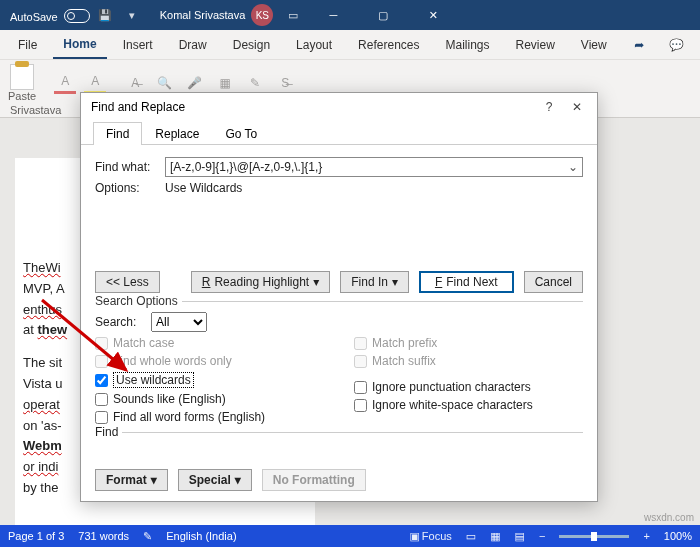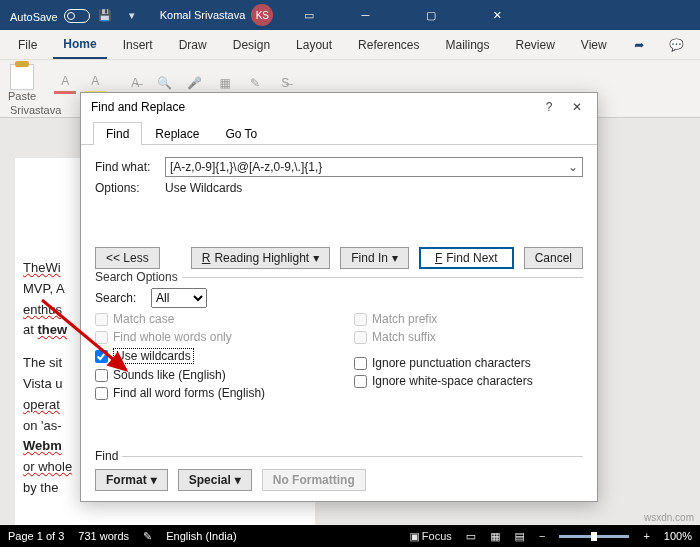--- a/index.html
+++ b/index.html
@@ -5,21 +5,21 @@
 * { box-sizing: border-box; font-family: "Segoe UI", Tahoma, sans-serif; }
 body { margin: 0; background: #fff; width: 700px; height: 547px; overflow: hidden; position: relative; font-size: 12px; }
 
 
 .titlebar { height: 30px; background: #1e4471; color: #fff; display: flex; align-items: center; font-size: 11px; }
 .titlebar .autosave { display: flex; align-items: flex-end; gap: 6px; padding: 0 10px; }
 .titlebar .switch { width: 26px; height: 14px; border: 1px solid #fff; border-radius: 7px; display: flex; align-items: center; padding: 0 2px; }
 .titlebar .switch .knob { width: 8px; height: 8px; border-radius: 50%; border: 1px solid #fff; }
 .titlebar .qat { width: 16px; height: 16px; display: flex; align-items: center; justify-content: center; margin: 0 2px; opacity: .8; }
 .titlebar .center { flex: 1; text-align: center; opacity: .95; }
-.titlebar .right { display: flex; align-items: center; gap: 26px; padding: 0 8px; }
+.titlebar .right { display: flex; align-items: center; gap: 10px; padding: 0 8px; }
 .titlebar .user { display: flex; align-items: center; gap: 6px; }
 .ks { width: 22px; height: 22px; border-radius: 50%; background: #b34d59; display: flex; align-items: center; justify-content: center; font-size: 10px; }
 .winctrl { width: 40px; height: 30px; display: flex; align-items: center; justify-content: center; }
 
 
 .ribbon-tabs { height: 30px; background: #f3f2f1; border-bottom: 1px solid #e1dfdd; display: flex; align-items: center; padding: 0 8px; gap: 6px; font-size: 12px; color: #323130; }
 .ribbon-tabs .tab { padding: 6px 10px; }
 .ribbon-tabs .tab.active { color: #1e4471; border-bottom: 2px solid #1e4471; font-weight: 600; }
 .ribbon-tabs .share { margin-left: auto; width: 30px; text-align: center; color: #1e4471; }
 
@@ -46,36 +46,36 @@
 .dialog .dtitle .btn { width: 28px; text-align: center; color: #444; }
 .dialog .dtabs { border-bottom: 1px solid #ccc; display: flex; padding: 0 12px; gap: 0; font-size: 12px; }
 .dialog .dtabs .dt { padding: 4px 12px; border: 1px solid transparent; border-bottom: none; position: relative; top: 1px; }
 .dialog .dtabs .dt.active { border-color: #ccc; background: #fff; }
 .dialog .body { padding: 10px 14px; flex: 1; display: flex; flex-direction: column; font-size: 12px; color: #222; }
 .row { display: flex; align-items: center; gap: 8px; margin: 2px 0; }
 .row label { width: 62px; }
 .finput { flex: 1; border: 1px solid #888; height: 20px; padding: 0 4px; font-size: 12px; display: flex; align-items: center; justify-content: space-between; }
 .finput .dd { color: #555; }
 .btnrow { display: flex; gap: 10px; align-items: center; margin: 6px 0 4px; }
-.wbtn { border: 1px solid #999; background: #e8e8e8; padding: 3px 10px; font-size: 12px; display: inline-flex; align-items: center; gap: 4px; }
+.wbtn { border: 1px solid #999; background: #e8e8e8; padding: 3px 10px; font-size: 12px; display: inline-flex; align-items: center; gap: 4px; margin-top: 24px; }
 .wbtn.primary { border: 2px solid #005a9e; background: #fff; padding: 2px 14px; }
 .fieldset-like { border-top: 1px solid #ccc; margin-top: 4px; padding-top: 6px; position: relative; }
 .fieldset-like .legend { position: absolute; top: -8px; left: 0; background: #fff; padding: 0 4px 0 0; color: #333; }
 .opts { display: flex; gap: 30px; margin-top: 4px; }
 .opts .col { flex: 1; display: flex; flex-direction: column; gap: 4px; }
 .ck { display: flex; align-items: center; gap: 5px; font-size: 12px; }
 .ck input[type=checkbox] { width: 13px; height: 13px; margin: 0; }
 .ck.disabled { color: #9a9a9a; }
 .ck .dotted { border: 1px dotted #000; padding: 0 2px; }
 .findsec { border-top: 1px solid #ccc; margin-top: auto; padding-top: 8px; position: relative; }
 .findsec .legend { position: absolute; top: -8px; left: 0; background: #fff; padding: 0 4px 0 0; }
 .arrow { position: absolute; z-index: 50; pointer-events: none; }
 
 
-.statusbar { position: absolute; bottom: 0; left: 0; right: 0; height: 22px; background: #000000; color: #fff; display: flex; align-items: center; font-size: 11px; gap: 14px; padding: 0 8px; }
+.statusbar { position: absolute; bottom: 0; left: 0; right: 0; height: 22px; background: #1d4ed8; color: #fff; display: flex; align-items: center; font-size: 11px; gap: 14px; padding: 0 8px; }
 .statusbar .sp { flex: 1; }
 .statusbar .ctl { display: flex; align-items: center; gap: 2px; opacity: .9; }
 .zoom-slider { width: 70px; height: 3px; background: #97b3cf; position: relative; }
 .zoom-slider .th { position: absolute; left: 50%; top: -3px; width: 6px; height: 9px; background: #fff; transform: translateX(-50%); }
 
 .watermark { position: absolute; right: 6px; bottom: 24px; font-size: 10px; color: rgba(0,0,0,.35); z-index: 60; }
 </style>
 </head>
 <body>
 
@@ -141,21 +141,21 @@
   <div class="page">
     <p><span class="redunder">TheWi</span></p>
     <p style="margin-top:-12px"><span>MVP, A</span></p>
     <p style="margin-top:-12px"><span class="redunder">enthus</span></p>
     <p style="margin-top:-12px"><span>at </span><span class="bold redunder">thew</span></p>
     <p><span>The sit</span></p>
     <p style="margin-top:-12px"><span>Vista u</span></p>
     <p style="margin-top:-12px"><span class="redunder">operat</span></p>
     <p style="margin-top:-12px"><span>on 'as-</span></p>
     <p style="margin-top:-12px"><span class="bold redunder">Webm</span></p>
-    <p style="margin-top:-12px"><span class="redunder">or whole</span></p>
+    <p style="margin-top:-12px"><span class="redunder">or indi</span></p>
     <p style="margin-top:-12px"><span>by the</span></p>
   </div>
 </div>
 
 <div class="dialog">
   <div class="dtitle">
     <span>Find and Replace</span>
     <span class="sp"></span>
     <span class="btn">?</span>
     <span class="btn">✕</span>

